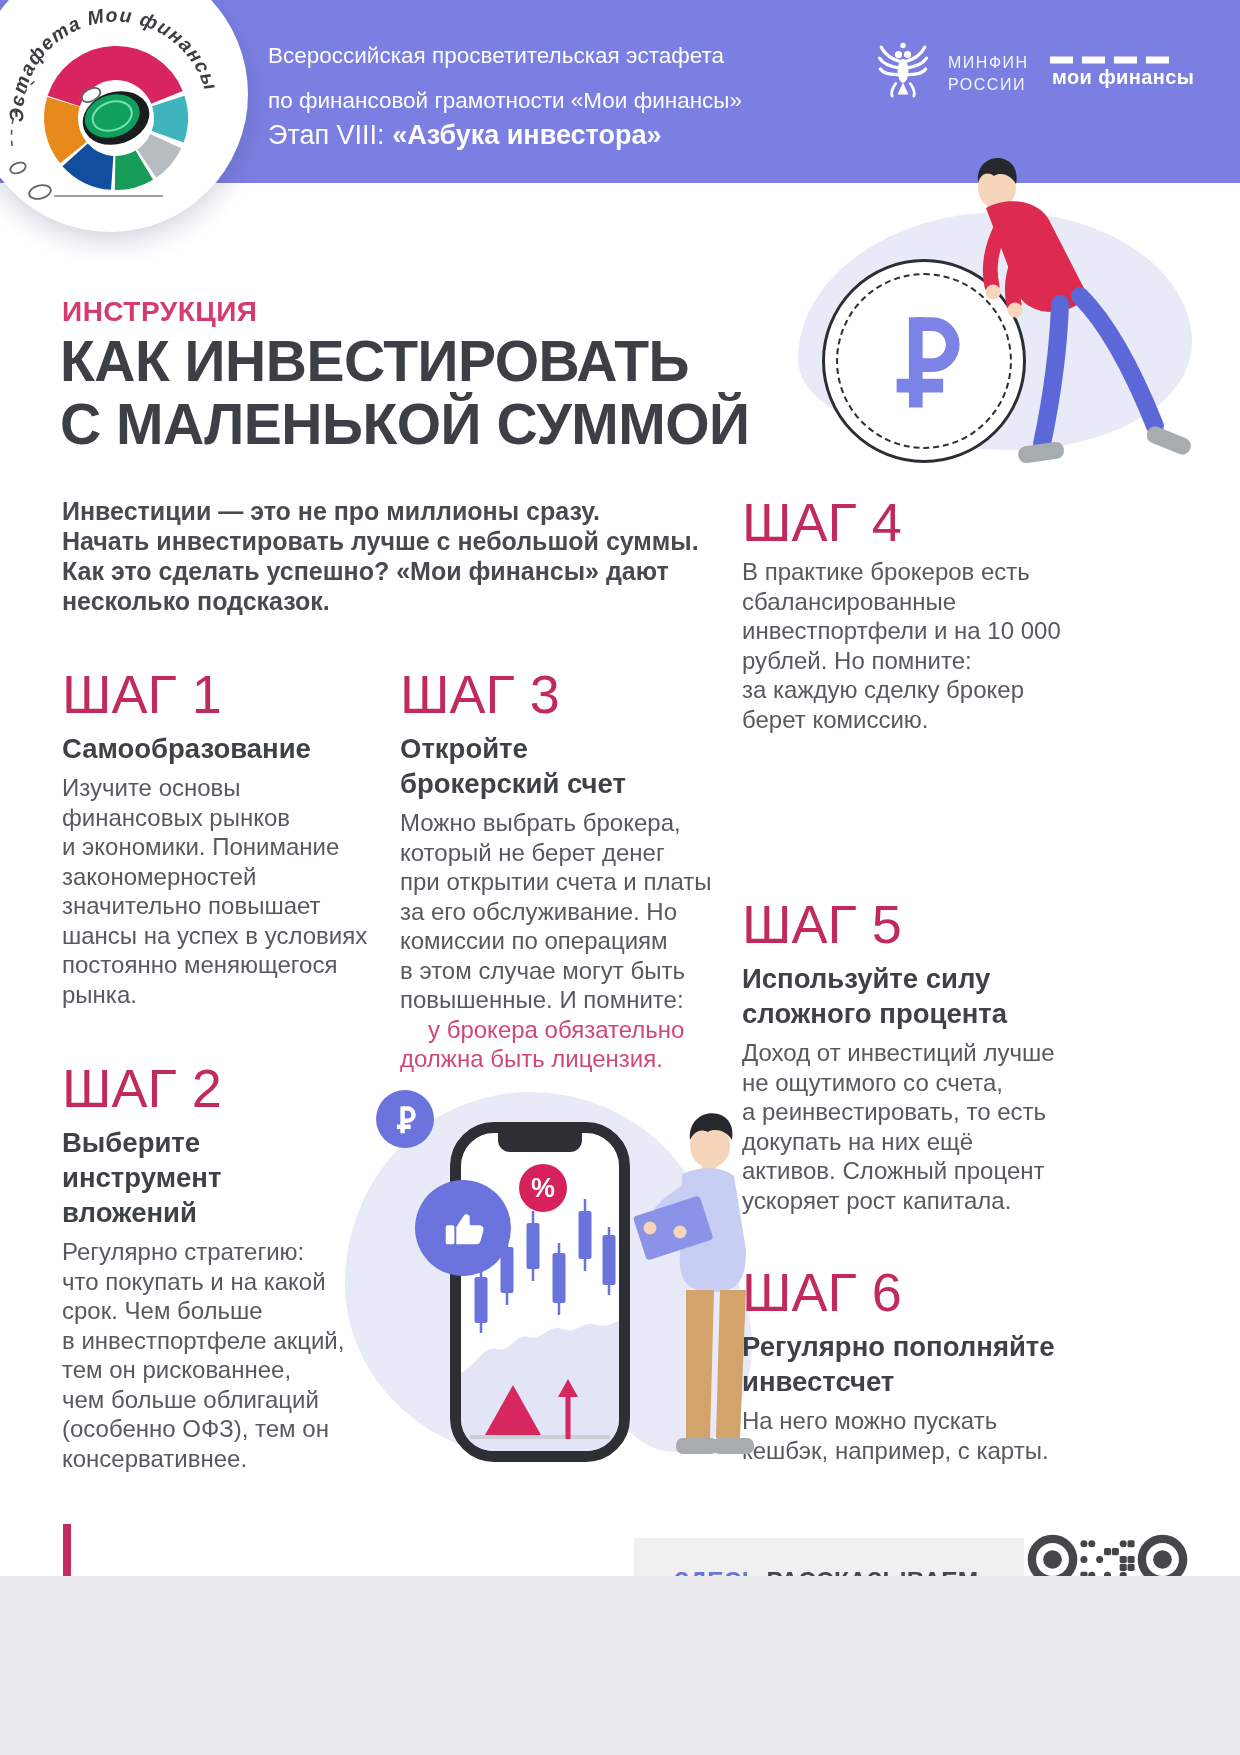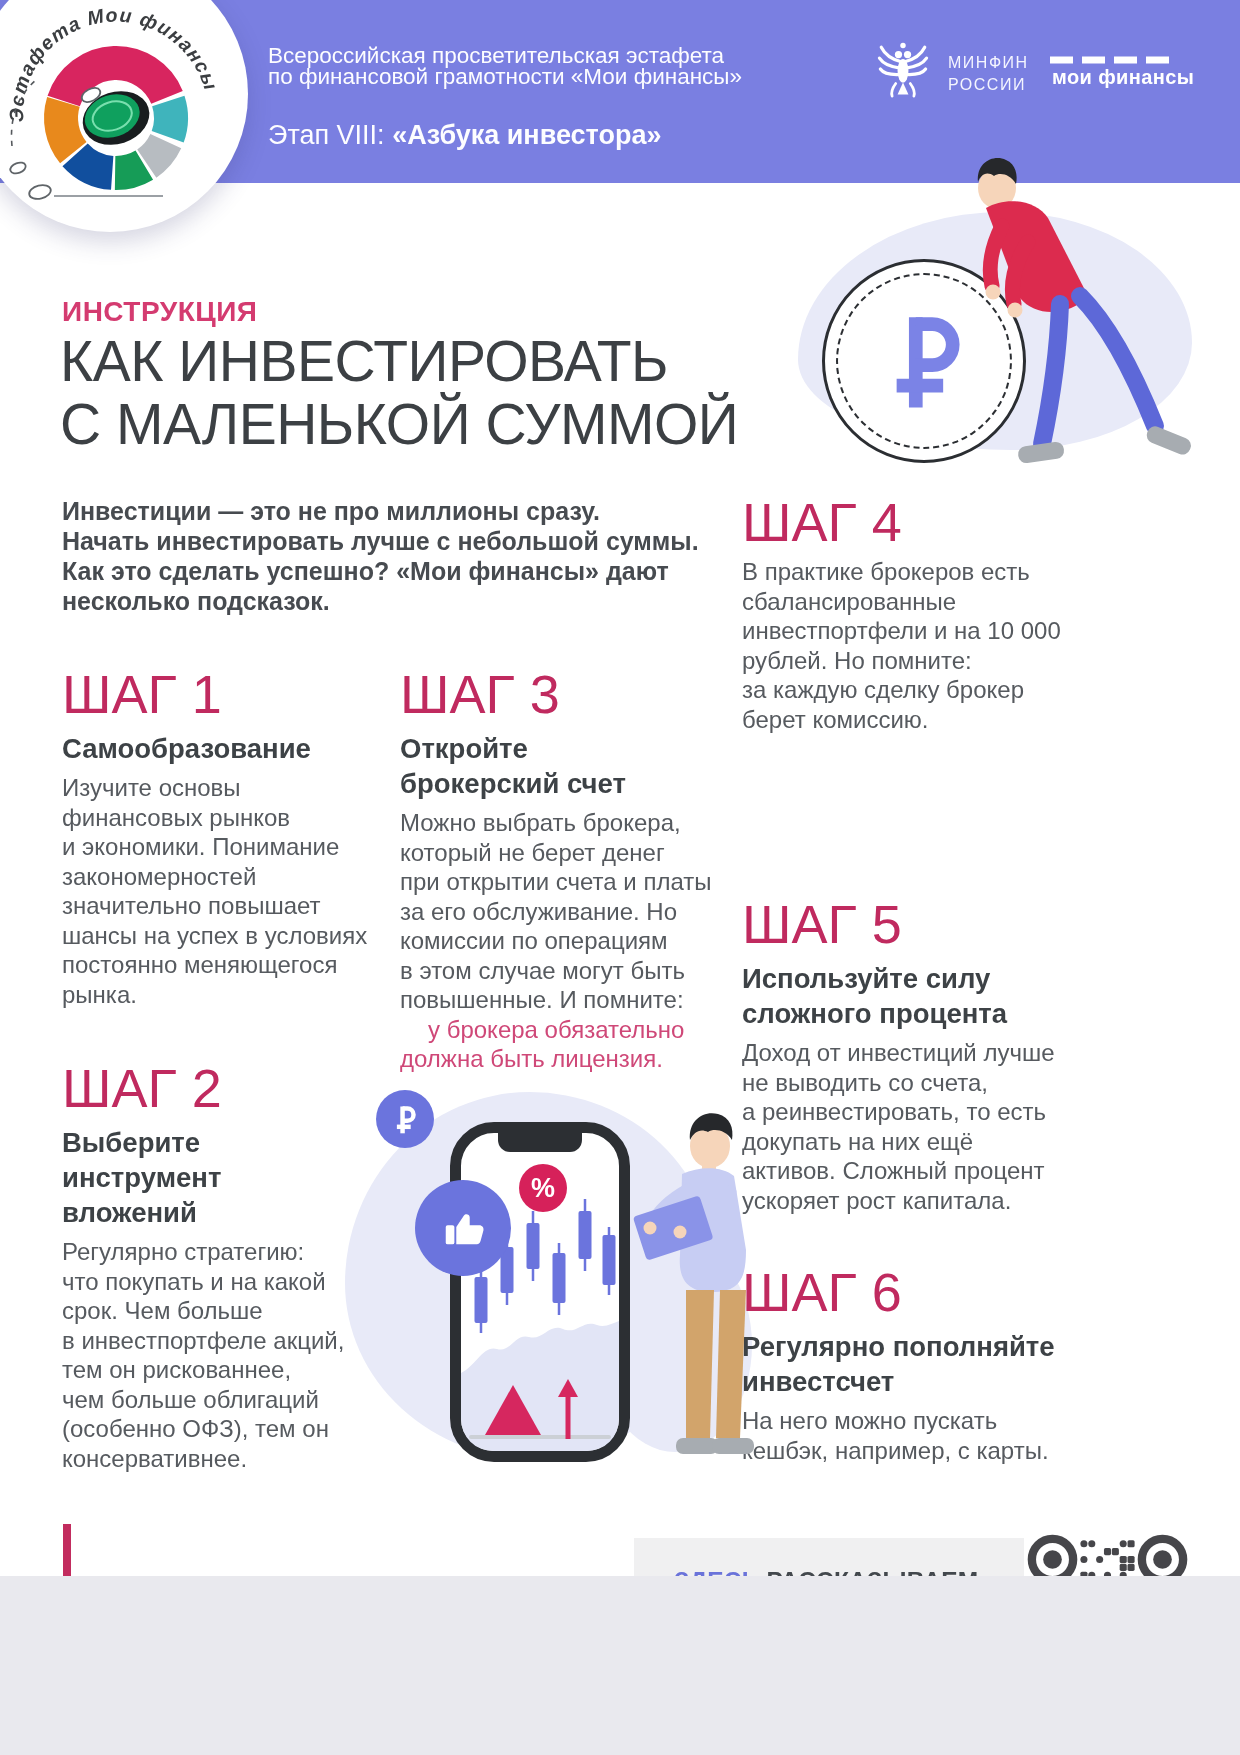--- a/index.html
+++ b/index.html
@@ -7,21 +7,21 @@
         overflow:hidden;font-family:"Liberation Sans","DejaVu Sans",sans-serif;color:#3d4145;}
   .abs{position:absolute;}
 
   
   .band{left:0;top:0;width:1240px;height:183px;background:#7a7fe1;z-index:2;}
   .logo-circle{left:-28px;top:-44px;width:276px;height:276px;border-radius:50%;background:#fff;
                box-shadow:0 10px 24px rgba(50,50,110,.20);z-index:5;}
   .logo-svg{position:absolute;left:26px;top:40px;}
   .band-line{left:268px;color:#fdfdff;font-size:22.5px;line-height:28px;font-weight:400;z-index:3;}
   .band-line1{top:42px;}
-  .band-line2{top:63px;}
+  .band-line2{top:87px;}
   .band-stage{left:268px;top:120px;color:#fdfdff;font-size:27px;z-index:3;}
   .band-stage b{font-weight:700;}
   .minfin{left:874px;top:34px;z-index:3;}
   .minfin-text{left:948px;top:52px;color:#f4f5ff;font-size:16px;letter-spacing:1.5px;
                line-height:22px;font-weight:500;z-index:3;}
   .brand{left:1050px;top:50px;z-index:3;}
   .brand-name{left:1052px;top:66px;color:#ffffff;font-size:20px;font-weight:700;letter-spacing:.4px;z-index:3;}
 
   
   .blob{background:#e8eaf8;z-index:1;}
@@ -29,21 +29,21 @@
              border-radius:52% 48% 46% 54% / 62% 55% 45% 38%;}
   .coin{left:822px;top:259px;width:198px;height:198px;border-radius:50%;background:#fff;
         border:3px solid #2b2e32;z-index:2;}
   .coin-dash{position:absolute;left:11px;top:11px;right:11px;bottom:11px;border-radius:50%;
              border:2.5px dashed #2b2e32;}
   .coin .rub{position:absolute;left:50%;top:50%;transform:translate(-50%,-50%);}
   .hero-person{left:950px;top:146px;z-index:3;}
 
   
   .kicker{left:62px;top:296px;font-size:28px;font-weight:600;color:#d43b70;letter-spacing:.5px;z-index:4;}
-  .title{left:60px;top:330px;font-size:57px;line-height:63px;font-weight:400;color:#3c4044;
+  .title{left:60px;top:330px;font-size:57px;line-height:63px;font-weight:700;color:#3c4044;
          letter-spacing:-.5px;z-index:4;}
   .lead{left:62px;top:496px;font-size:25px;line-height:30px;font-weight:700;color:#474b50;
         white-space:pre-line;z-index:4;}
 
   
   .step{z-index:4;}
   .step-label{font-size:54px;line-height:56px;font-weight:400;color:#c02a5f;}
   .step-heading{margin-top:9px;font-size:27.5px;line-height:35px;font-weight:700;color:#3d4246;
                 white-space:pre-line;}
   .step-body{margin-top:7px;font-size:24px;line-height:29.5px;color:#565a5f;white-space:pre-line;}
@@ -235,21 +235,21 @@
 инвестпортфели и на 10 000
 рублей. Но помните:
 за каждую сделку брокер
 берет комиссию.</div>
   </div>
   <div class="abs step s5">
     <div class="step-label">ШАГ 5</div>
     <div class="step-heading">Используйте силу
 сложного процента</div>
     <div class="step-body">Доход от инвестиций лучше
-не выводить со счета,
+не ощутимого со счета,
 а реинвестировать, то есть
 докупать на них ещё
 активов. Сложный процент
 ускоряет рост капитала.</div>
   </div>
   <div class="abs step s6">
     <div class="step-label">ШАГ 6</div>
     <div class="step-heading">Регулярно пополняйте
 инвестсчет</div>
     <div class="step-body">На него можно пускать

